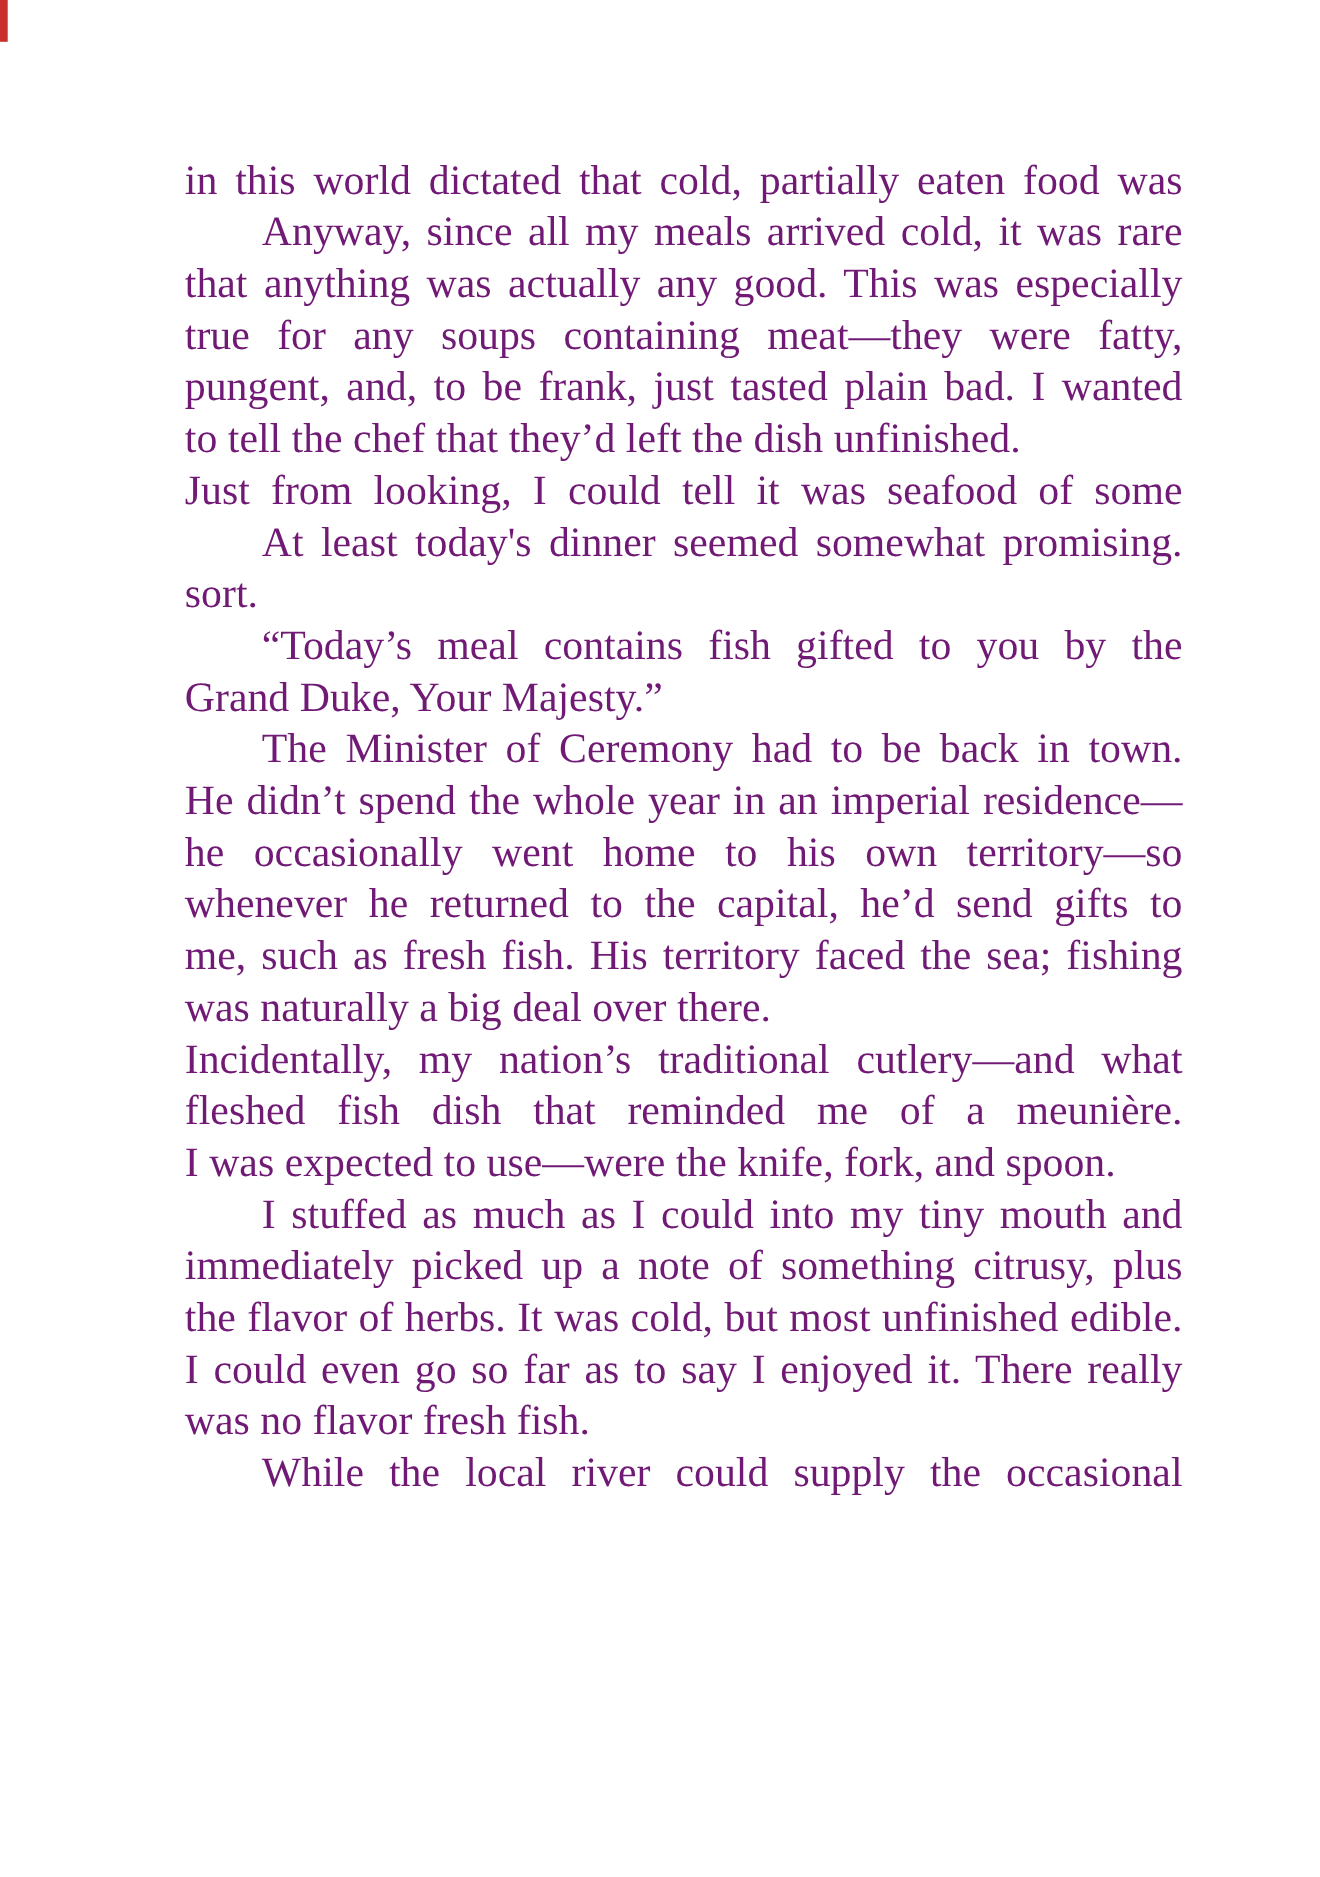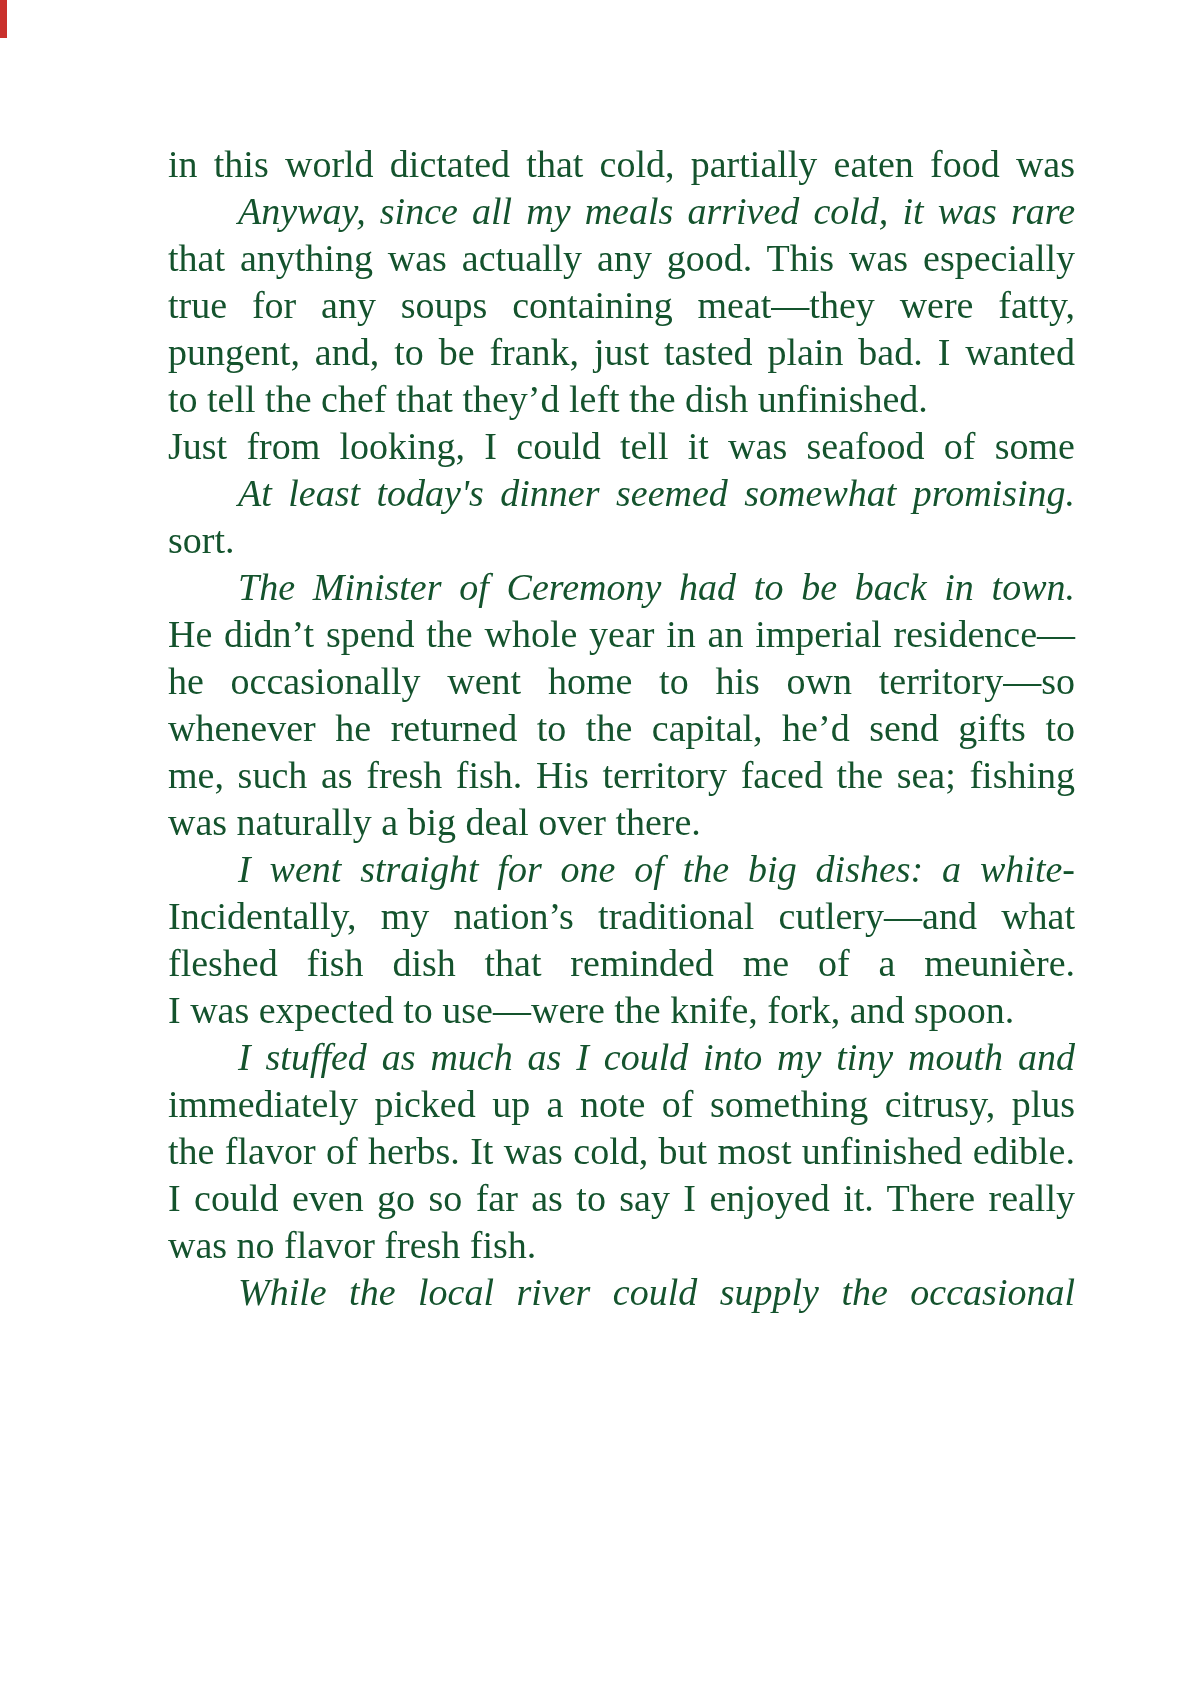--- a/index.html
+++ b/index.html
@@ -45,54 +45,56 @@
   .line {
     text-align: justify;
     text-align-last: justify;
   }
   .line.last {
     text-align: justify;
     text-align-last: left;
   }
   .line.indent {
     text-indent: 70px;
-    font-style: italic;
   }
 </style>
 </head>
 <body>
 
 <div class="page">
   <div class="corner-mark" style="background: rgb(201, 48, 44);"></div>
-  <div class="text-block" style="color: #14532d;">
+  <div class="text-block" style="color: #701a75;">
       <div class="para">
         <div class="line">in this world dictated that cold, partially eaten food was</div>
       </div>
       <div class="para">
         <div class="line indent">Anyway, since all my meals arrived cold, it was rare</div>
         <div class="line">that anything was actually any good. This was especially</div>
         <div class="line">true for any soups containing meat—they were fatty,</div>
         <div class="line">pungent, and, to be frank, just tasted plain bad. I wanted</div>
         <div class="line last">to tell the chef that they’d left the dish unfinished.</div>
       </div>
       <div class="para">
         <div class="line">Just from looking, I could tell it was seafood of some</div>
         <div class="line indent">At least today's dinner seemed somewhat promising.</div>
         <div class="line last">sort.</div>
       </div>
       <div class="para">
+        <div class="line indent">“Today’s meal contains fish gifted to you by the</div>
+        <div class="line last">Grand Duke, Your Majesty.”</div>
+      </div>
+      <div class="para">
         <div class="line indent">The Minister of Ceremony had to be back in town.</div>
         <div class="line">He didn’t spend the whole year in an imperial residence—</div>
         <div class="line">he occasionally went home to his own territory—so</div>
         <div class="line">whenever he returned to the capital, he’d send gifts to</div>
         <div class="line">me, such as fresh fish. His territory faced the sea; fishing</div>
         <div class="line last">was naturally a big deal over there.</div>
       </div>
       <div class="para">
-        <div class="line indent">I went straight for one of the big dishes: a white-</div>
         <div class="line">Incidentally, my nation’s traditional cutlery—and what</div>
         <div class="line">fleshed fish dish that reminded me of a meunière.</div>
         <div class="line last">I was expected to use—were the knife, fork, and spoon.</div>
       </div>
       <div class="para">
         <div class="line indent">I stuffed as much as I could into my tiny mouth and</div>
         <div class="line">immediately picked up a note of something citrusy, plus</div>
         <div class="line">the flavor of herbs. It was cold, but most unfinished edible.</div>
         <div class="line">I could even go so far as to say I enjoyed it. There really</div>
         <div class="line last">was no flavor fresh fish.</div>

